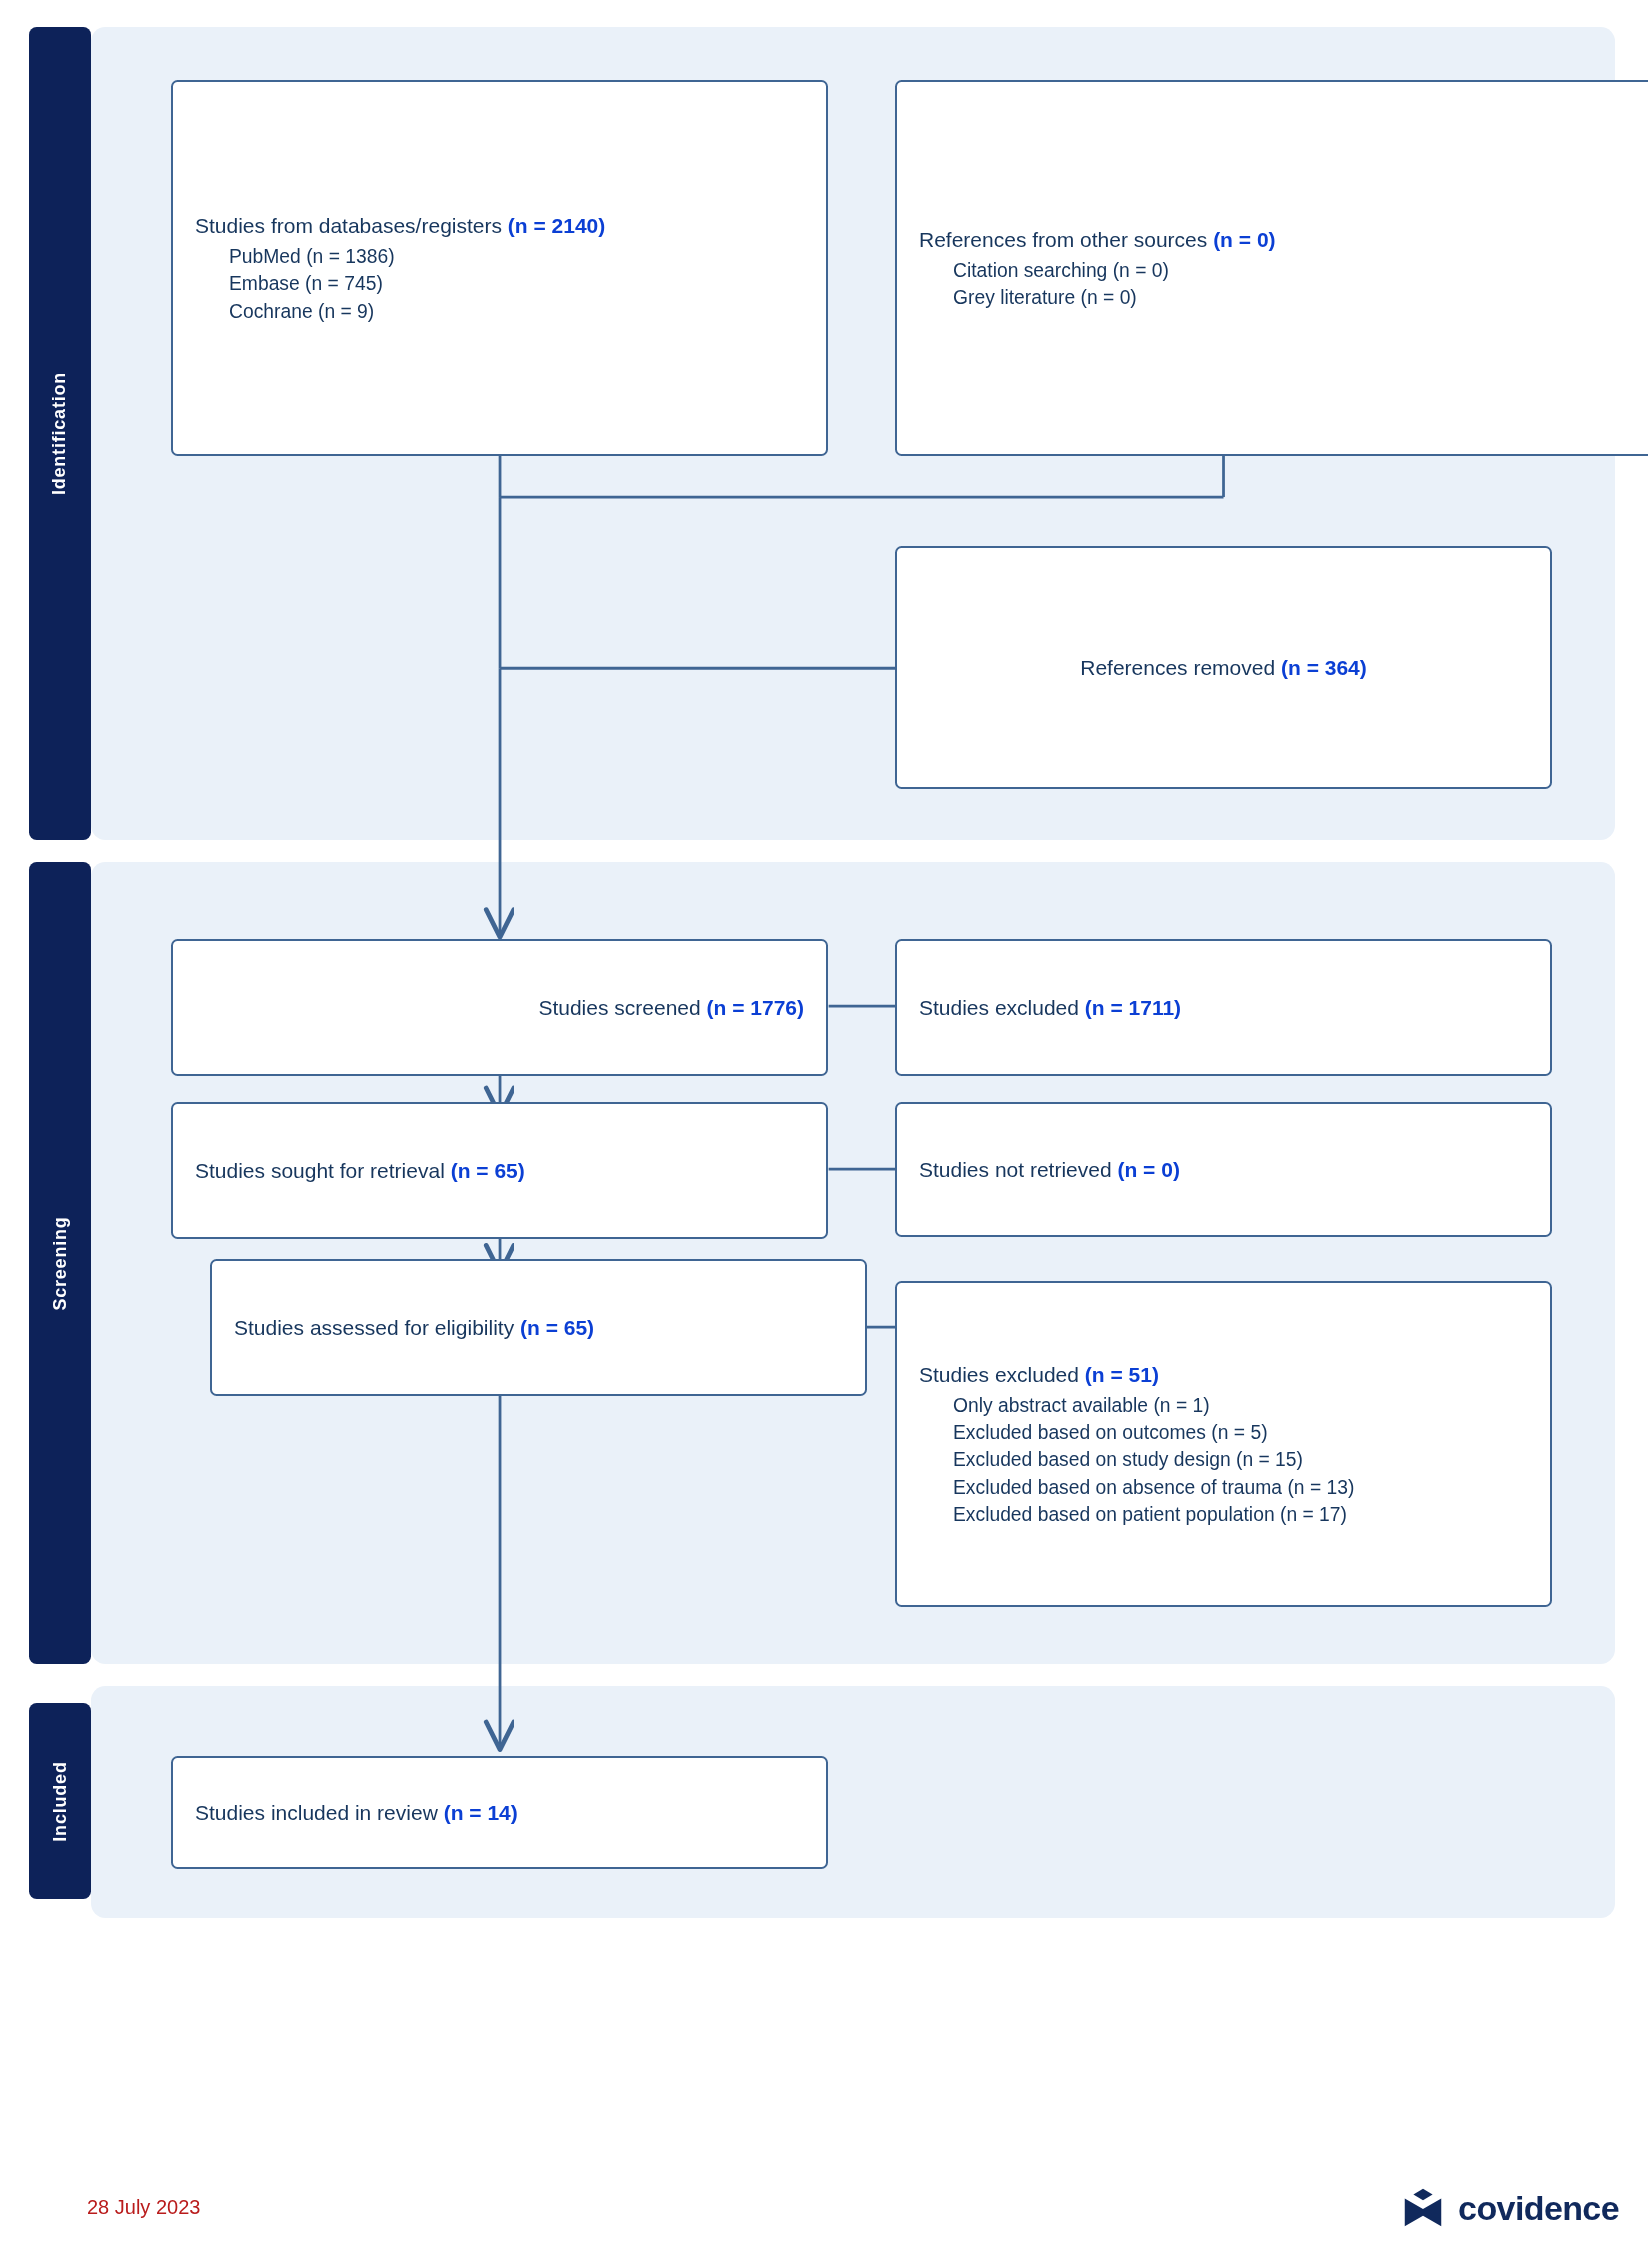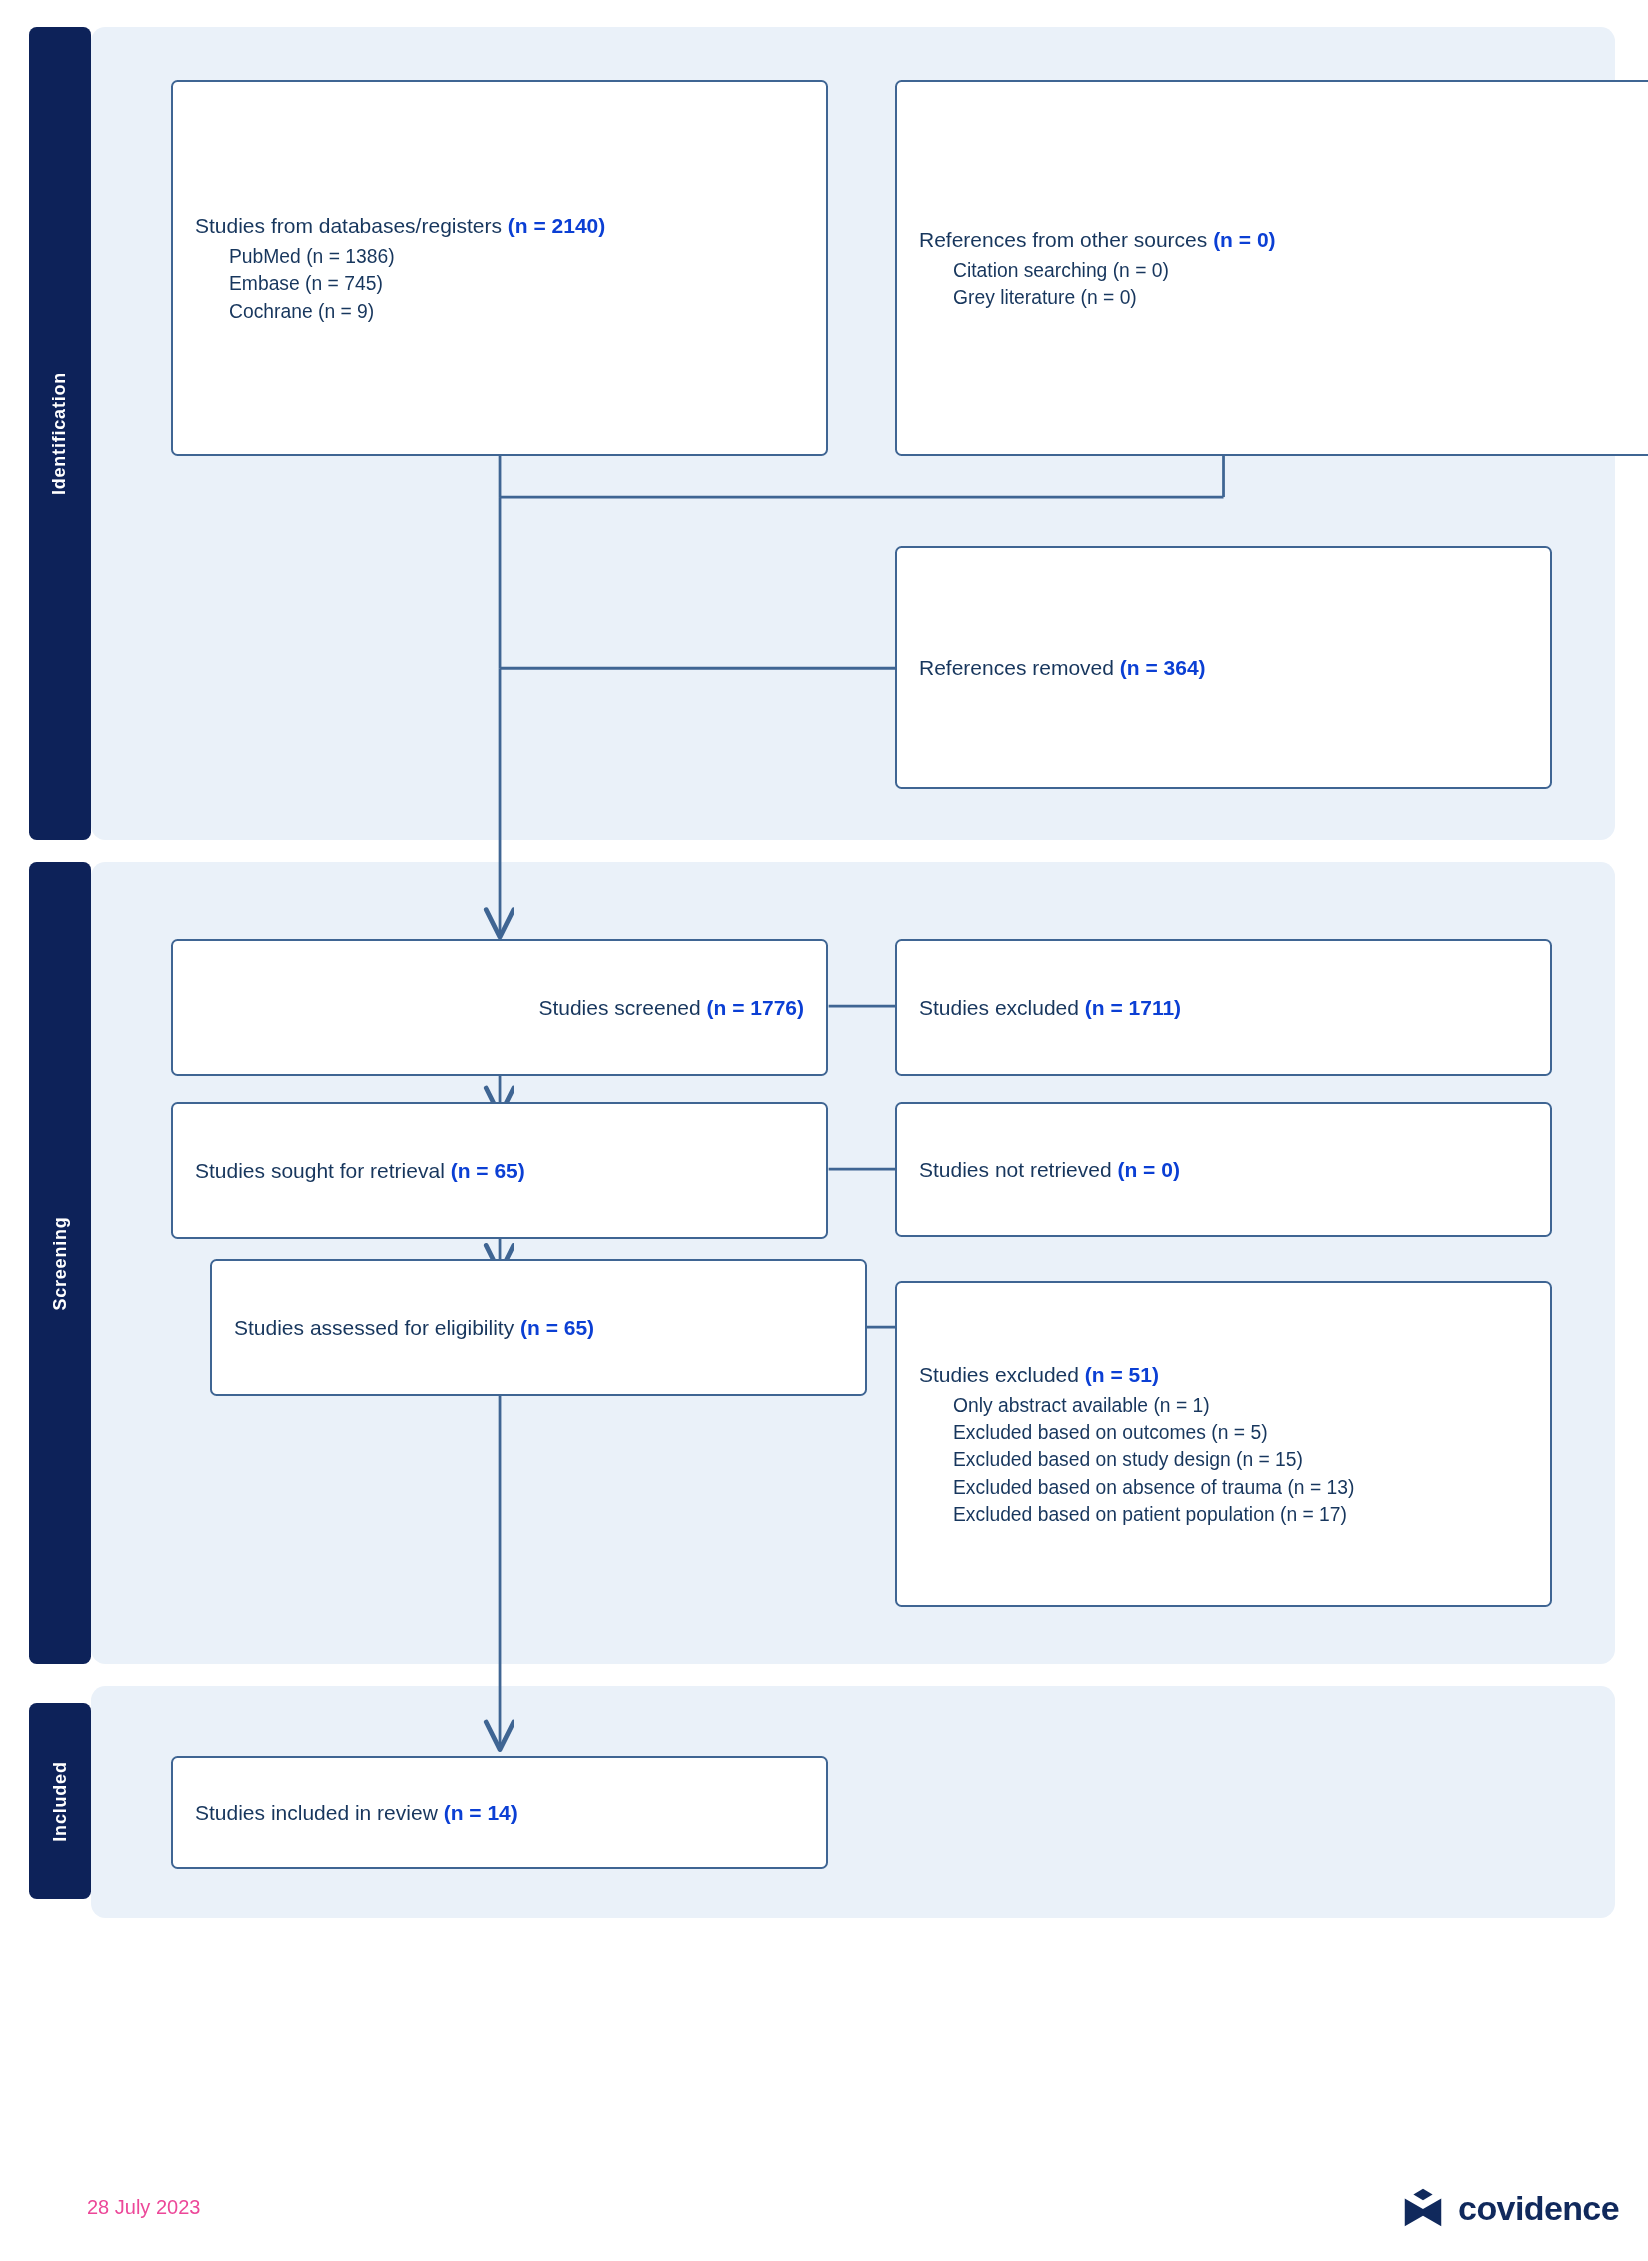--- a/index.html
+++ b/index.html
@@ -96,21 +96,21 @@
     height: 2261px;
     pointer-events: none;
   }
 
   
   #footer-date {
     position: absolute;
     left: 87px;
     top: 2196px;
     font-size: 20px;
-    color: #ec4899;
+    color: #b91c1c;
     white-space: nowrap;
   }
   #brand {
     position: absolute;
     right: 30px;
     top: 2184px;
     display: flex;
     align-items: center;
     gap: 11px;
   }
@@ -186,21 +186,21 @@
   </div>
 
   <div class="flow-box" style="left:895px; top:80px; width:776px; height:376px;">
     <div class="box-title"><span>References from other sources </span><span class="n">(n = 0)</span></div>
     <div class="sub-list">
       <div class="sub-item">Citation searching (n = 0)</div>
       <div class="sub-item">Grey literature (n = 0)</div>
     </div>
   </div>
 
-  <div class="flow-box" style="left:895px; top:546px; width:657px; height:243px;">
+  <div class="flow-box" style="left:895px; top:546px; width:657px; height:243px;text-align:center;">
     <div class="box-title"><span>References removed </span><span class="n">(n = 364)</span></div>
   </div>
 
   <div class="flow-box" style="left:171px; top:939px; width:657px; height:137px;text-align:right;">
     <div class="box-title"><span>Studies screened </span><span class="n">(n = 1776)</span></div>
   </div>
 
   <div class="flow-box" style="left:895px; top:939px; width:657px; height:137px;">
     <div class="box-title"><span>Studies excluded </span><span class="n">(n = 1711)</span></div>
   </div>

